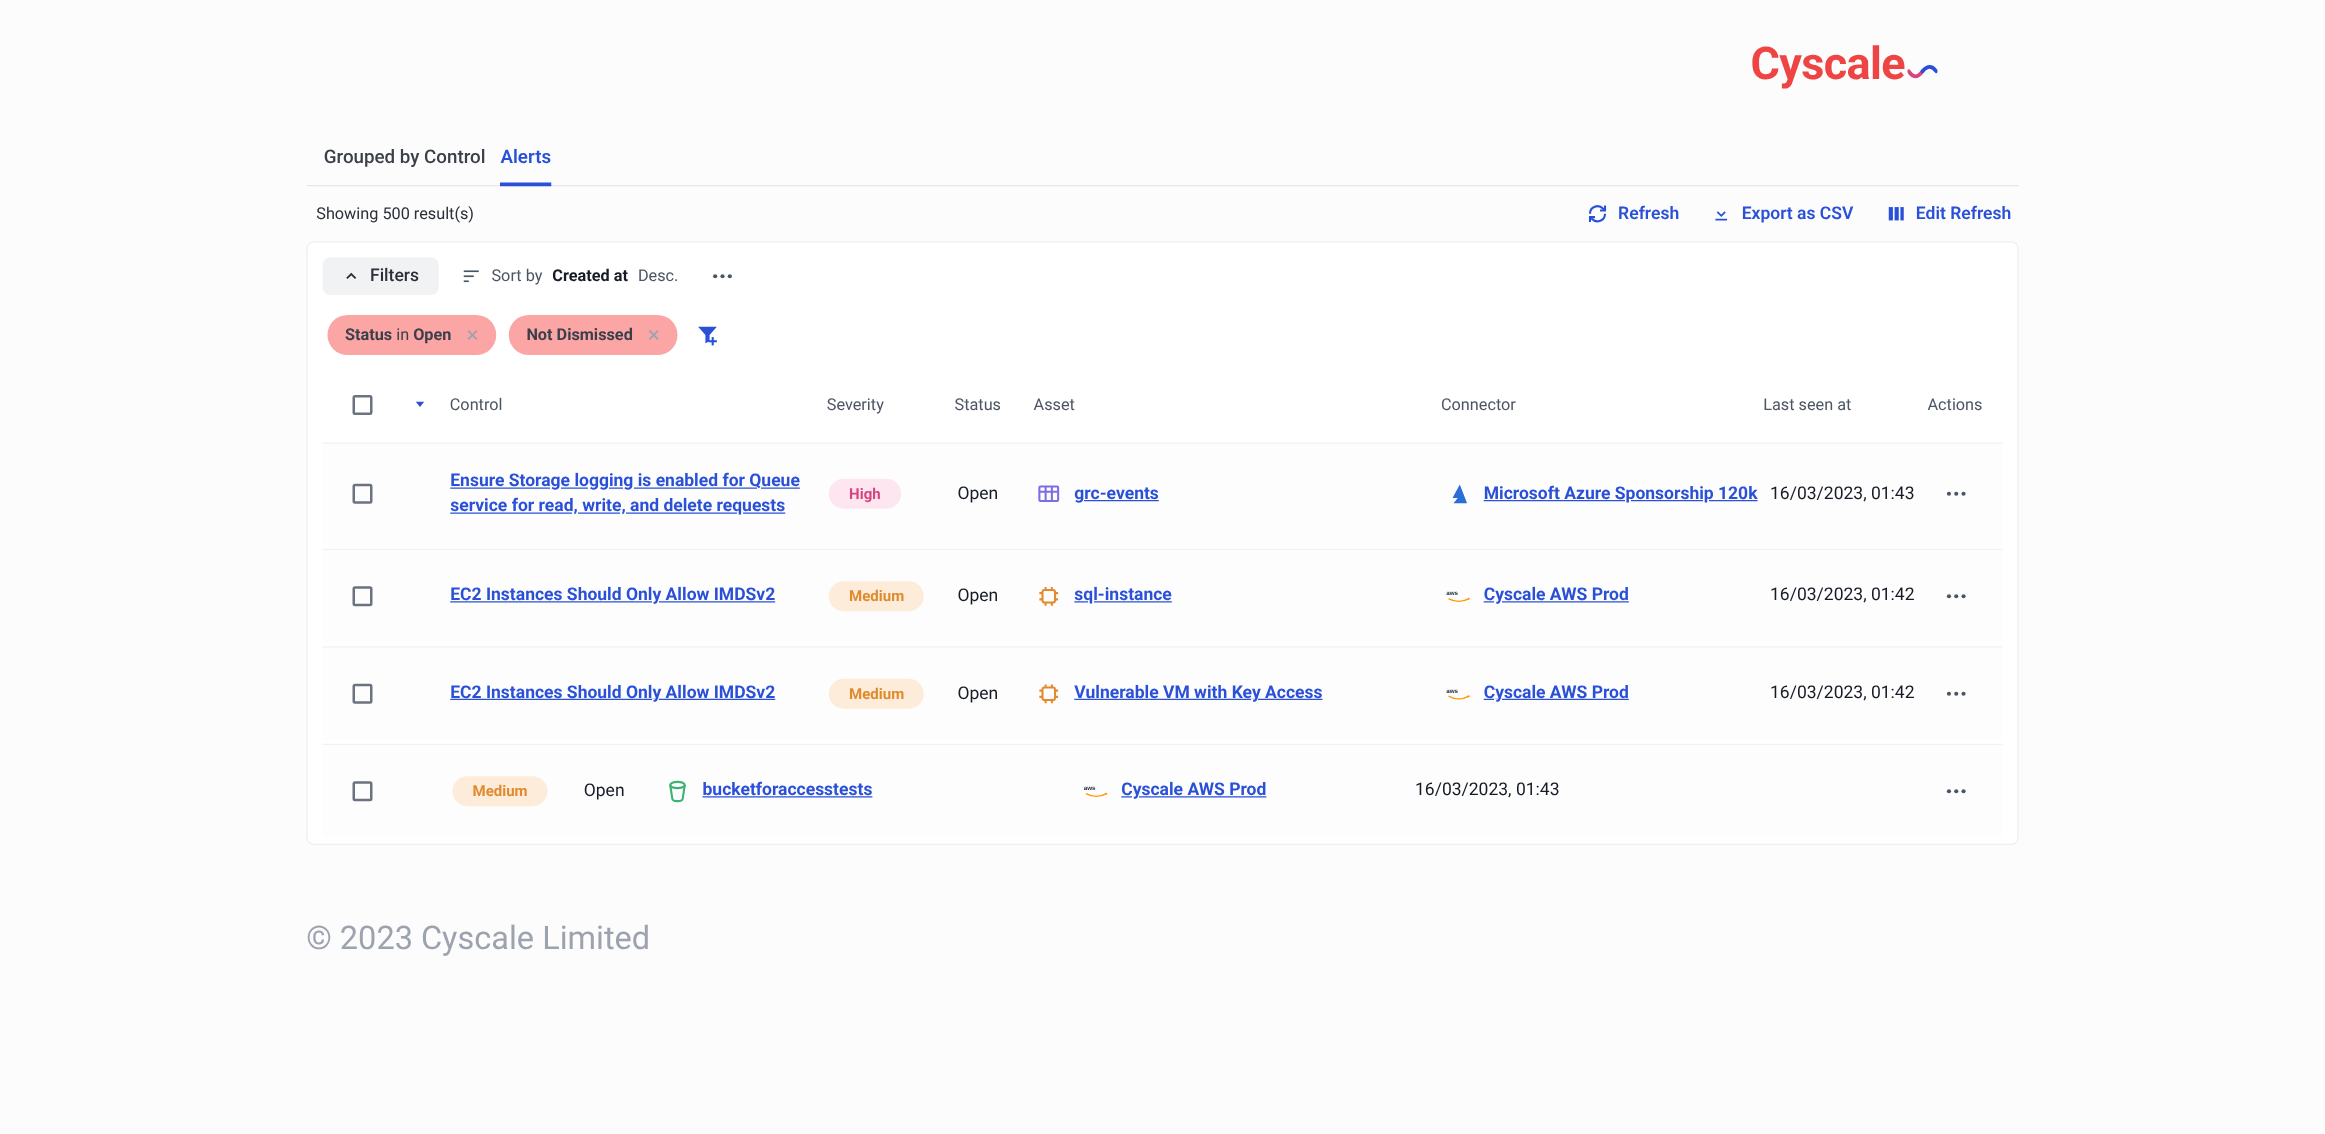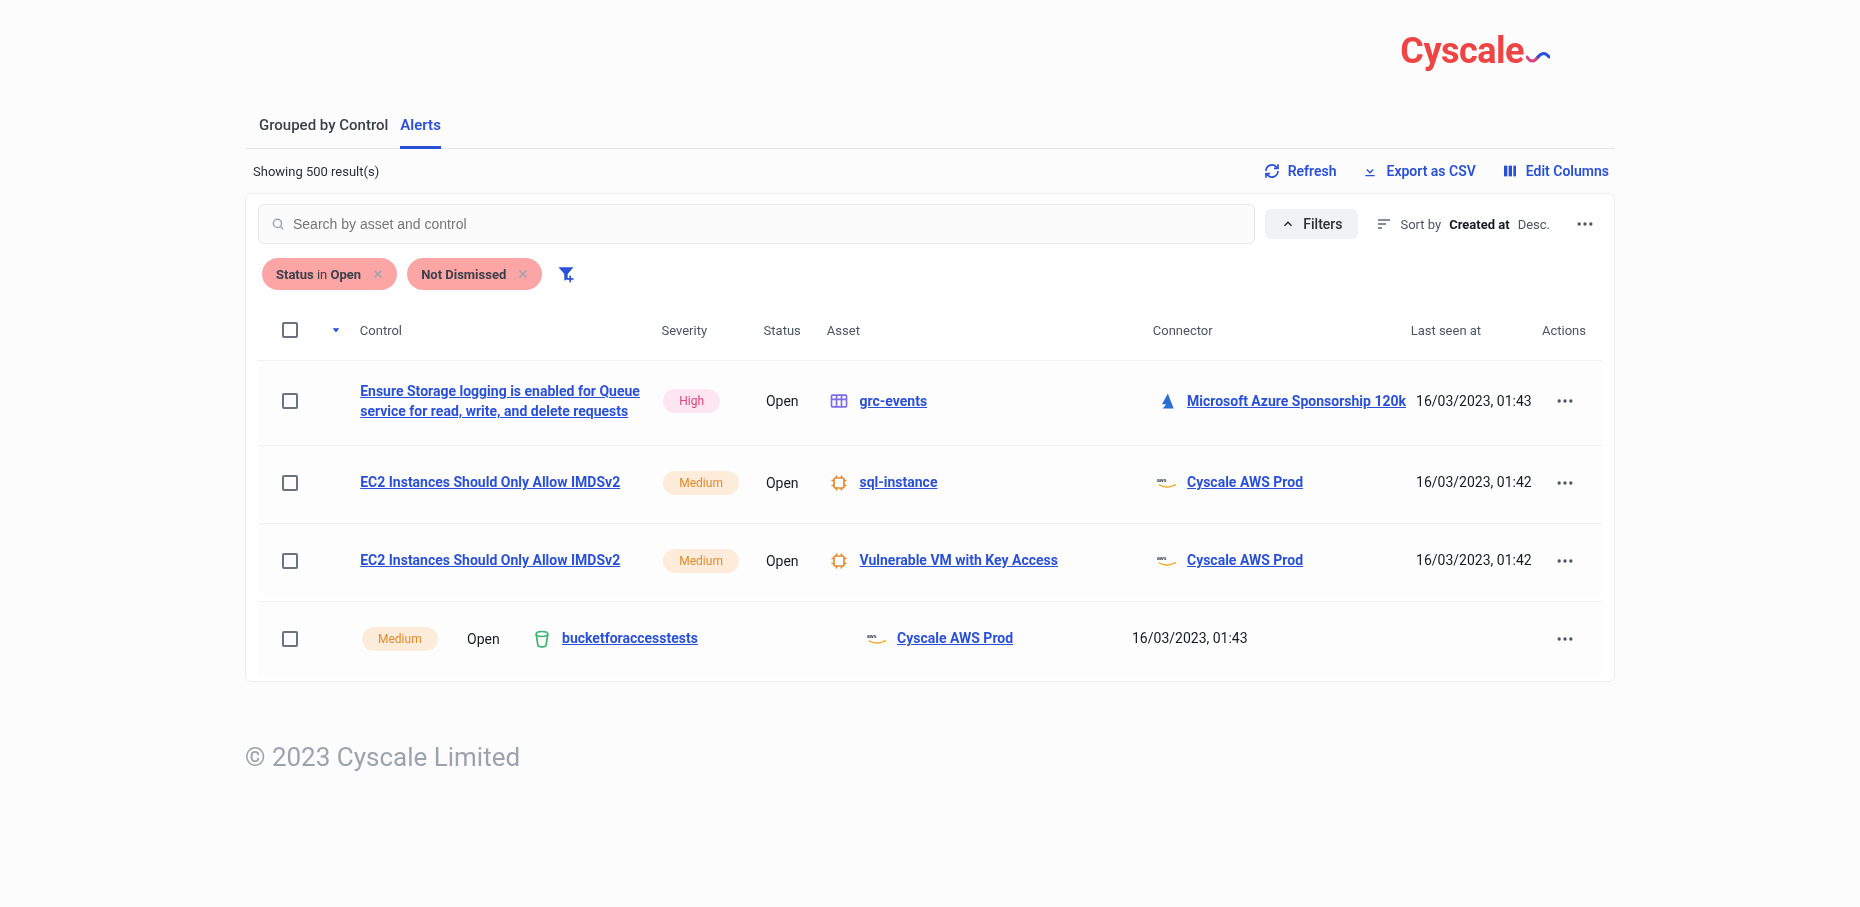--- a/index.html
+++ b/index.html
@@ -209,21 +209,21 @@
     font-size: 14px;
     line-height: 1.45;
     cursor: pointer;
   }
   .row .col-control .link { display:inline-block; max-width: 280px; }
   .sev-pill {
     display: inline-block;
     border-radius: 999px;
     padding: 5px 16px;
     font-size: 12px;
-    font-weight: 400;
+    font-weight: 700;
   }
   .sev-high { background: #fde6ef; color: #d6457e; }
   .sev-medium { background: #fdecd9; color: #e08a2e; }
   .status-text { font-size: 14px; color: #171b25; }
   .asset-cell, .connector-cell {
     display: flex;
     align-items: center;
     gap: 10px;
   }
   .asset-icon, .connector-icon {
@@ -284,35 +284,28 @@
             <path d="M12 3v10l4-4 1.4 1.4L12 16 6.6 10.4 8 9l4 4V3h0zM5 18h14v2H5z"></path>
           </svg>
           <span>Export as CSV</span>
         </div>
         <div class="meta-action">
           <svg width="16" height="16" viewBox="0 0 24 24" fill="#2a50d8">
             <rect x="3" y="4" width="5" height="16"></rect>
               <rect x="10" y="4" width="5" height="16"></rect>
               <rect x="17" y="4" width="4" height="16"></rect>
           </svg>
-          <span>Edit Columns</span>
+          <span>Edit Refresh</span>
         </div>
       </div>
     </div>
 
     <div class="card">
 
       <div class="toolbar-row">
-        <div class="search-wrap">
-          <svg width="14" height="14" viewBox="0 0 24 24" fill="none" stroke="#9ca3af" stroke-width="2.5">
-            <circle cx="11" cy="11" r="7"></circle>
-              <path d="M21 21l-5-5"></path>
-          </svg>
-          <input type="text" placeholder="Search by asset and control" style="">
-        </div>
         <div class="filters-btn">
           <svg width="14" height="14" viewBox="0 0 24 24" fill="none" stroke="#2b2f38" stroke-width="2.5">
             <path d="M6 15l6-6 6 6"></path>
           </svg>
           <span>Filters</span>
         </div>
         <div class="sort-wrap">
           <svg width="16" height="16" viewBox="0 0 24 24" fill="#4b5563">
             <rect x="3" y="5" width="18" height="2"></rect>
               <rect x="3" y="11" width="12" height="2"></rect>

